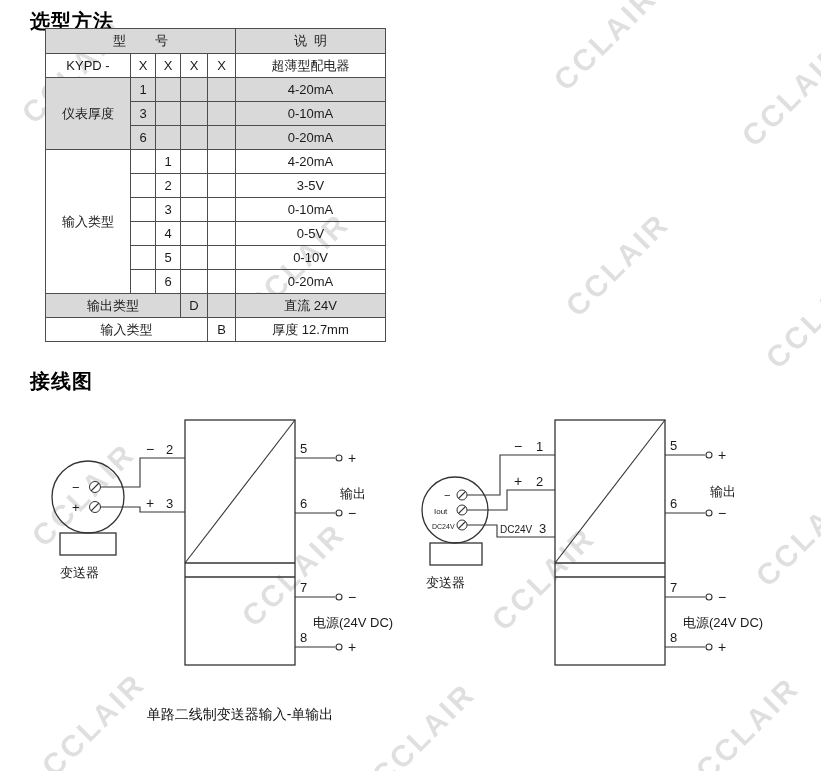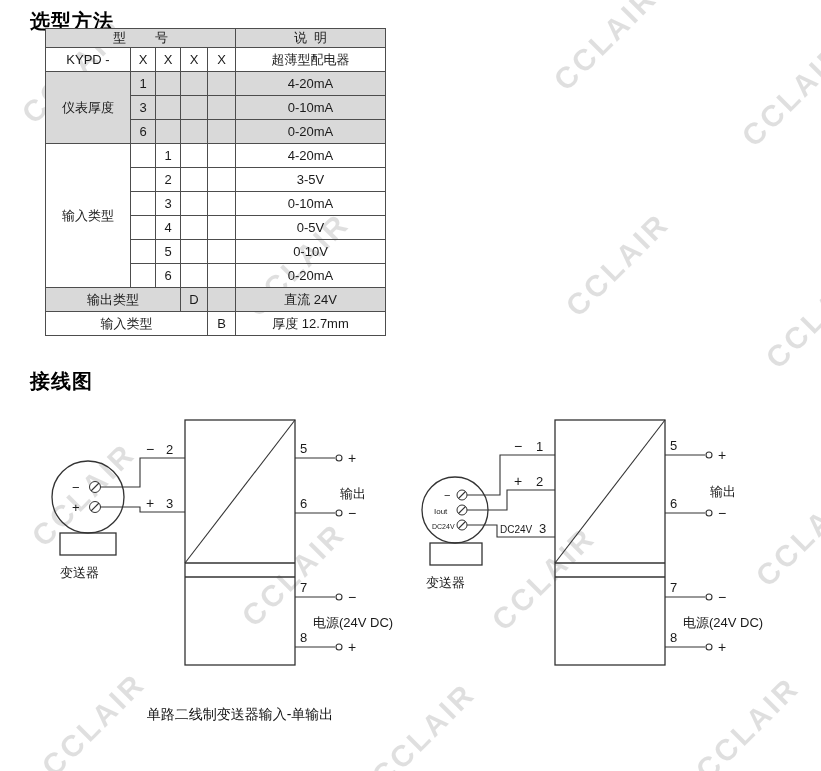--- a/index.html
+++ b/index.html
@@ -6,21 +6,21 @@
   html,body { background:#ffffff; }
   body { font-family:"Liberation Sans","DejaVu Sans",sans-serif; color:#1a1a1a; }
   .page { position:relative; width:821px; height:771px; background:#fff; overflow:hidden; }
 
   .sec-title { position:absolute; font-size:20px; font-weight:bold; color:#000; letter-spacing:1px; }
   #title-selection { left:30px; top:8px; }
   #title-wiring { left:30px; top:368px;text-align:right; }
 
   table.sel { position:absolute; left:45px; top:28px; border-collapse:collapse; table-layout:fixed; font-size:13px; }
   .sel td, .sel th { border:1px solid #4d4d4d; height:24px; text-align:center; font-weight:normal; padding:0; white-space:pre; overflow:hidden; }
-  .sel th { height:19px; font-weight:normal; }
+  .sel th { height:25px; font-weight:normal; }
   .gray { background:#d9d9d9; }
   .cell-left { text-align:left; padding-left:11px; }
   .desc { text-align:left; padding-left:10px; }
 
   svg { position:absolute; }
   svg text { fill:#1a1a1a; font-family:inherit; }
   .ln { stroke:#333; stroke-width:1.3; fill:none; }
   .w  { stroke:#333; stroke-width:1.1; fill:none; }
   .dot { fill:#fff; stroke:#333; stroke-width:1.1; }
   .screw { fill:#fff; stroke:#333; stroke-width:1; }

